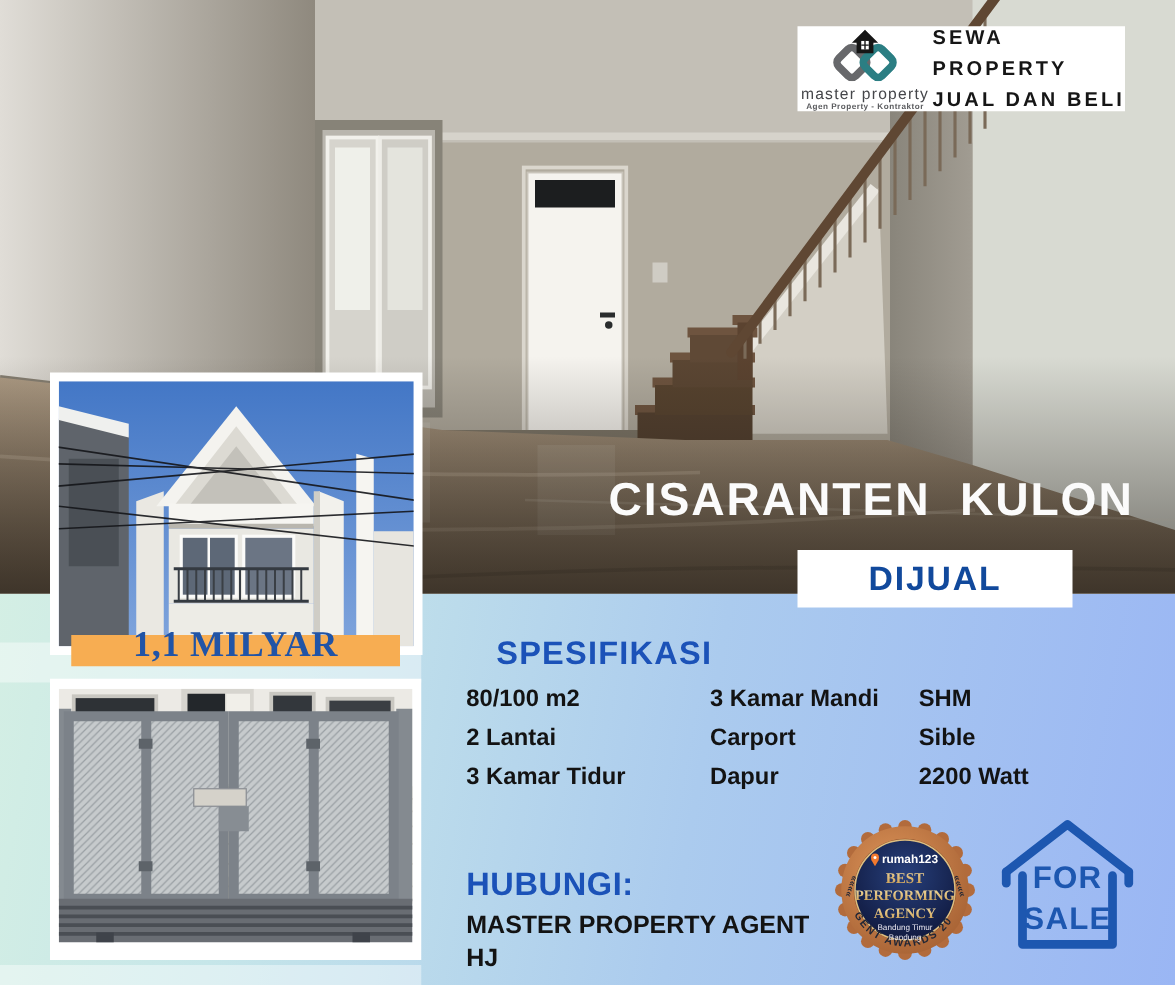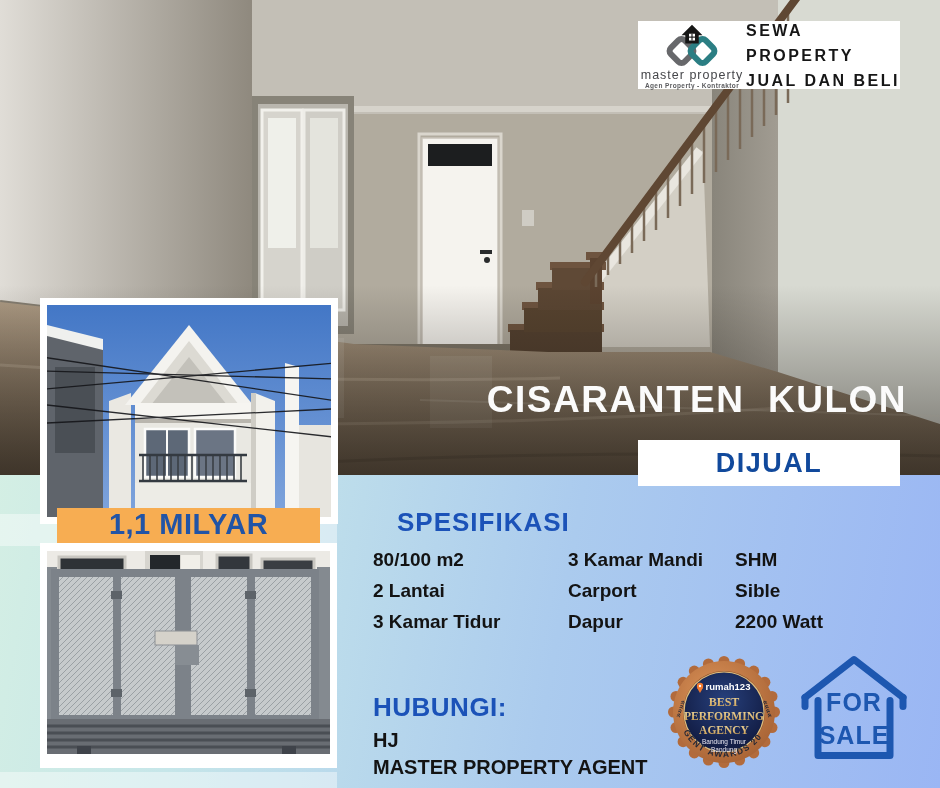--- a/index.html
+++ b/index.html
@@ -29,27 +29,27 @@
   .logo-card { left:638px; top:21px; width:262px; height:68px; background:#ffffff;
     display:flex; align-items:center; }
   .logo-mark-wrap { width:108px; text-align:center; padding-top:2px; }
   .logo-brand { font-size:12.5px; letter-spacing:1px; color:#45464a; font-weight:normal; margin-top:-2px; }
   .logo-tagline { font-size:6.5px; letter-spacing:0.4px; color:#5a5b5e; font-weight:bold; }
   .logo-text { flex:1; color:#161616; font-weight:bold; font-size:16px; letter-spacing:2.5px; line-height:25px; }
 
   
   .title { right:33px; top:379px; color:#fbfbfb; font-size:37px; font-weight:bold;
     letter-spacing:1.5px; white-space:pre; }
-  .status-box { left:638px; top:440px; width:262px; height:46px; background:#ffffff;
+  .status-box { left:638px; top:440px; width:220px; height:46px; background:#ffffff;
     display:flex; align-items:center; justify-content:center; }
   .status-box span { color:#11499c; font-size:27px; font-weight:bold; letter-spacing:1.5px; }
 
   
-  .price-badge { left:57px; top:508px; width:263px; height:42px; background:#f7ad52;
-    display:flex; align-items:flex-start; justify-content:center; }
+  .price-badge { left:57px; top:508px; width:263px; height:25px; background:#f7ad52;
+    display:flex; align-items:flex-end; justify-content:center;font-family:Liberation Serif, serif; }
   .price-badge span { color:#2154a6; font-size:29px; font-weight:bold; letter-spacing:0.5px; }
 
   
   .spec-heading { left:373px; top:507px; color:#1b52b8; font-size:26px; font-weight:bold; letter-spacing:1px;margin-left:24px; }
   .spec-col { top:549px; font-size:19px; font-weight:bold; color:#131313; }
   .spec-col div { margin-bottom:9px; }
   .spec-col-1 { left:373px; } .spec-col-2 { left:568px; } .spec-col-3 { left:735px; }
 
   
   .contact-heading { left:373px; top:692px; color:#1b52b8; font-size:26px; font-weight:bold; letter-spacing:0.5px; }
@@ -318,22 +318,22 @@
     <div>Dapur</div>
   </div>
   <div class="abs spec-col spec-col-3">
     <div>SHM</div>
     <div>Sible</div>
     <div>2200 Watt</div>
   </div>
 
   <div class="abs contact-heading">HUBUNGI:</div>
   <div class="abs contact-name">
+    <div>MASTER PROPERTY AGENT</div>
     <div>HJ</div>
-    <div>MASTER PROPERTY AGENT</div>
   </div>
 
   <div class="abs award-wrap">
     <svg width="116" height="118" viewBox="0 0 116 118">
       <defs>
         <radialGradient id="copper" cx="0.4" cy="0.35" r="0.8">
           <stop offset="0" stop-color="#dd9459"></stop>
             <stop offset="1" stop-color="#a05c30"></stop>
         </radialGradient>
         <radialGradient id="navy" cx="0.5" cy="0.35" r="0.8">

